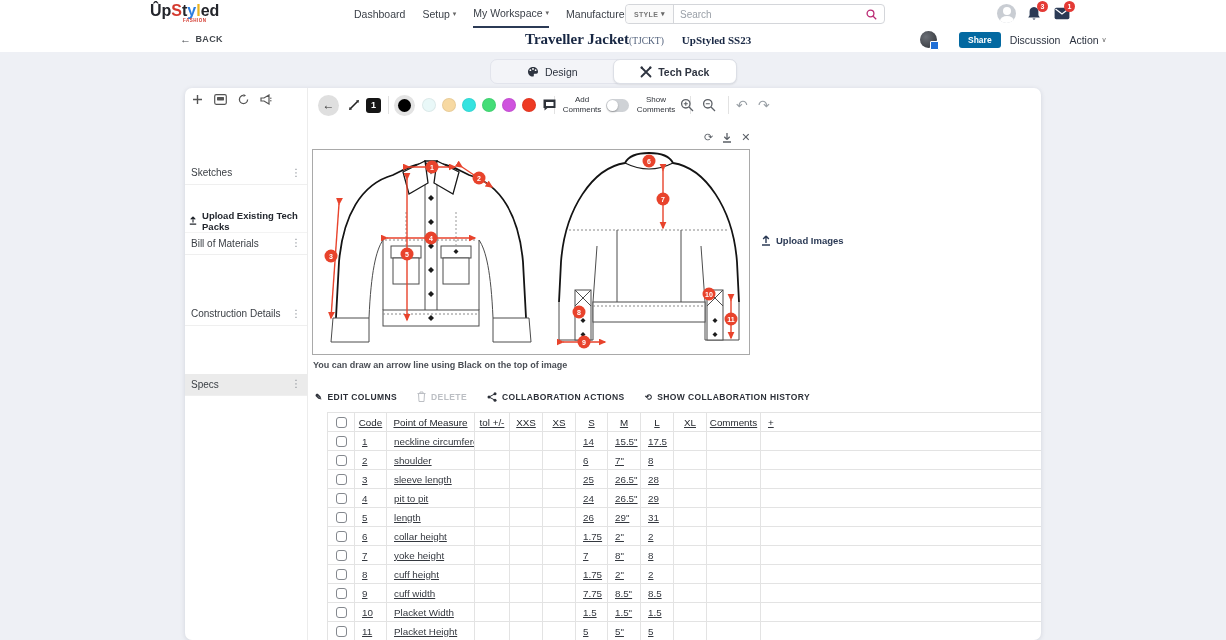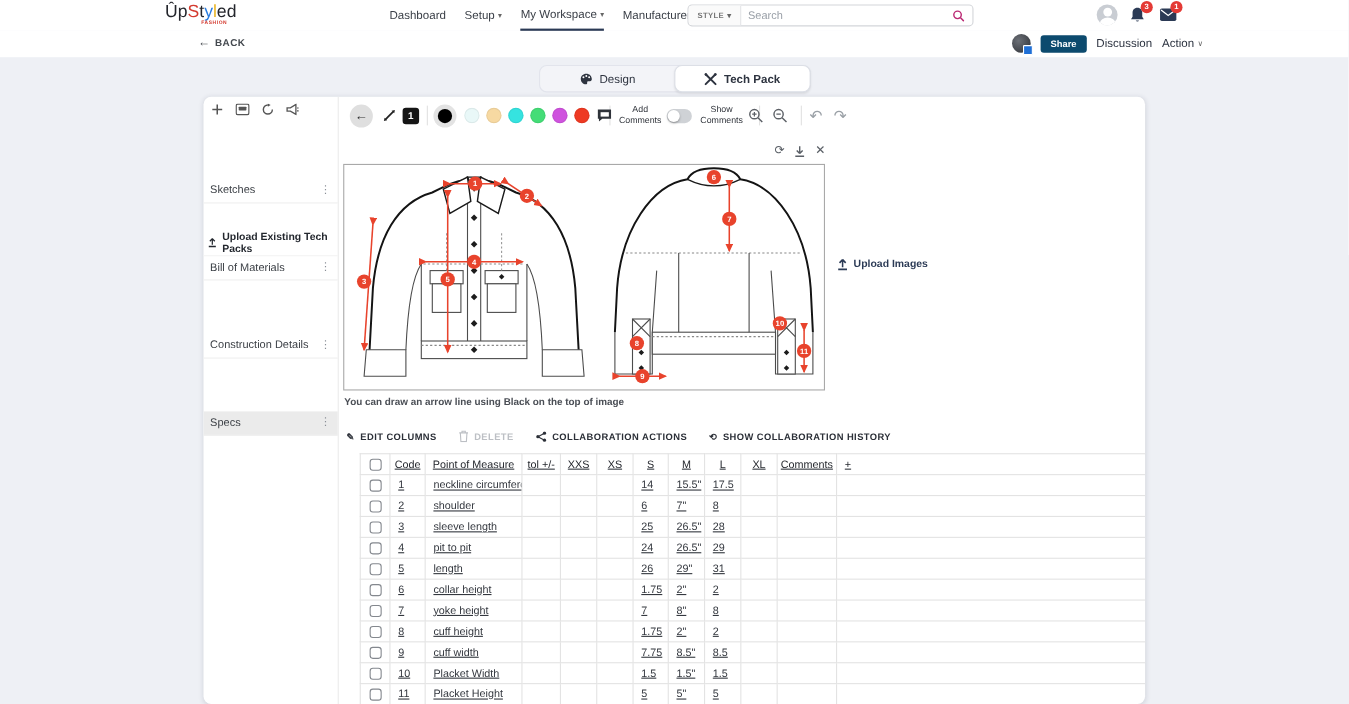--- a/index.html
+++ b/index.html
@@ -1,21 +1,21 @@
 <!DOCTYPE html>
 <html><head>
 <meta charset="utf-8">
 <style>
   * { margin:0; padding:0; box-sizing:border-box; }
   html,body { width:1226px; height:640px; overflow:hidden; }
   body { font-family:"Liberation Sans", sans-serif; background:#eef0f5; position:relative; color:#333; }
 
   
   .navbar { position:absolute; left:0; top:0; width:1226px; height:28px; background:#fff; z-index:5; }
-  .logo { position:absolute; left:150px; top:3px; font-weight:normal; font-size:16px; letter-spacing:0; line-height:1; }
+  .logo { position:absolute; left:150px; top:3px; font-weight:bold; font-size:16px; letter-spacing:0; line-height:1; }
   .logo .l0,.logo .l1,.logo .l6,.logo .l7 { color:#23252b; }
   .logo .l2 { color:#d43a2f; } .logo .l3 { color:#23252b; }
   .logo .l4 { color:#2a7de1; } .logo .l5 { color:#e9b422; }
   .logo-sub { position:absolute; left:183px; top:18px; font-size:4.5px; color:#d43a2f; letter-spacing:.5px; font-weight:bold; }
   .nav-links { position:absolute; left:354px; top:0; height:28px; display:flex; align-items:center; gap:17px; font-size:10.5px; color:#3a3f47; }
   .nav-link { display:flex; align-items:center; gap:3px; height:28px; cursor:pointer; }
   .nav-link.active { border-bottom:2px solid #2b3a55; }
   .caret { font-size:7px; color:#666; }
   .search-bar { position:absolute; left:625px; top:4px; width:260px; height:20px; border:1px solid #d4d6da; border-radius:4px; background:#fff; display:flex; align-items:center; }
   .style-box { width:48px; height:100%; border-right:1px solid #d4d6da; background:#fafafa; display:flex; align-items:center; justify-content:center; gap:3px; font-size:7px; color:#777; font-weight:bold; letter-spacing:.3px; border-radius:4px 0 0 4px; }
@@ -33,21 +33,21 @@
   .subheader { position:absolute; left:0; top:28px; width:1226px; height:24px; background:#fff; z-index:4; }
   .back-btn { position:absolute; left:180px; top:5px; font-size:9px; font-weight:bold; color:#44494f; letter-spacing:.4px; display:flex; align-items:center; gap:4px; cursor:pointer; }
   .back-arrow { font-size:11px; }
   .title-wrap { position:absolute; left:525px; top:2px; font-family:"Liberation Serif", serif; color:#182743; white-space:nowrap; }
   .style-title { font-size:15px; font-weight:bold; }
   .style-code { font-size:9.5px; color:#51607b; }
   .style-season { font-size:11px; font-weight:bold; margin-left:18px; }
   .sub-right { position:absolute; left:920px; top:3px; display:flex; align-items:center; gap:9px; }
   .avatar-photo { width:17px; height:17px; border-radius:50%; background:radial-gradient(circle at 35% 35%, #6b6f76, #2c2f35); position:relative; }
   .avatar-photo:after { content:""; position:absolute; right:-2px; bottom:-2px; width:7px; height:7px; background:#1f6fd6; border:1px solid #fff; border-radius:1px; }
-  .share-btn { background:#0c4a6e; color:#fff; font-size:8.5px; font-weight:bold; padding:3px 9px; border-radius:3px; border:none; cursor:pointer; }
+  .share-btn { background:#0369a1; color:#fff; font-size:8.5px; font-weight:bold; padding:3px 9px; border-radius:3px; border:none; cursor:pointer;margin-left:13px; }
   .disc-link { font-size:10.5px; color:#2c3340; cursor:pointer; }
   .action-link { font-size:10.5px; color:#2c3340; cursor:pointer; display:flex; align-items:center; gap:3px; }
 
   
   .tabs { position:absolute; left:490px; top:59px; width:247px; height:25px; background:#f3f4f8; border:1px solid #e2e4ec; border-radius:7px; display:flex; z-index:3; }
   .tab { flex:1; display:flex; align-items:center; justify-content:center; gap:6px; font-size:10.5px; color:#2e3440; cursor:pointer; }
   .tab.active { background:#fff; border:1px solid #dcdfe6; border-radius:7px; box-shadow:0 1px 2px rgba(0,0,0,.08); font-weight:bold; margin:-1px; }
 
   
   .card { position:absolute; left:185px; top:88px; width:856px; height:552px; background:#fff; border-radius:7px 7px 7px 7px; box-shadow:0 1px 5px rgba(30,40,60,.13); overflow:hidden; }
@@ -155,20 +155,23 @@
         </svg>
       <div class="red-badge">1</div>
     </div>
   </div>
 </div>
 
 <div class="subheader">
   <div class="back-btn">
     <span class="back-arrow">←</span>
     <span>BACK</span>
+  </div>
+  <div class="title-wrap">
+    <span class="style-title">Traveller Jacket</span><span class="style-code">(TJCKT)</span><span class="style-season">UpStyled SS23</span>
   </div>
   <div class="sub-right">
     <div class="avatar-photo"></div>
     <button class="share-btn">Share</button>
     <span class="disc-link">Discussion</span>
     <span class="action-link">
         <span>Action</span>
         <span class="caret">∨</span>
       </span>
   </div>

